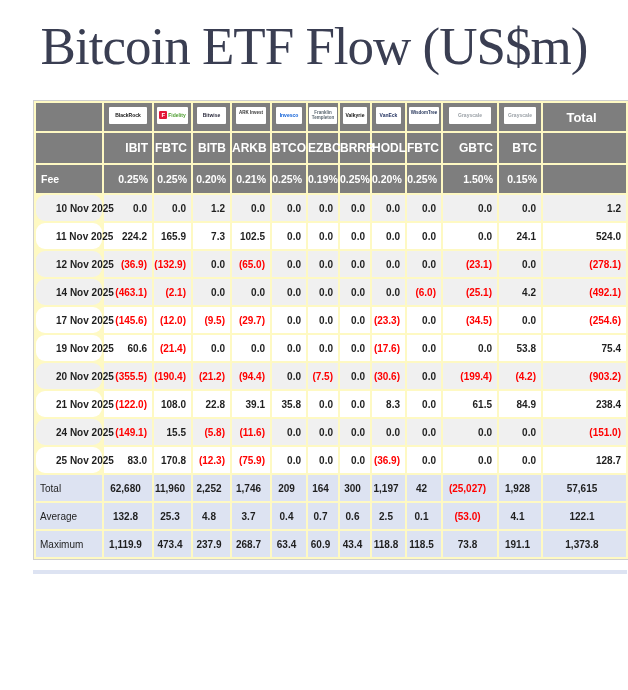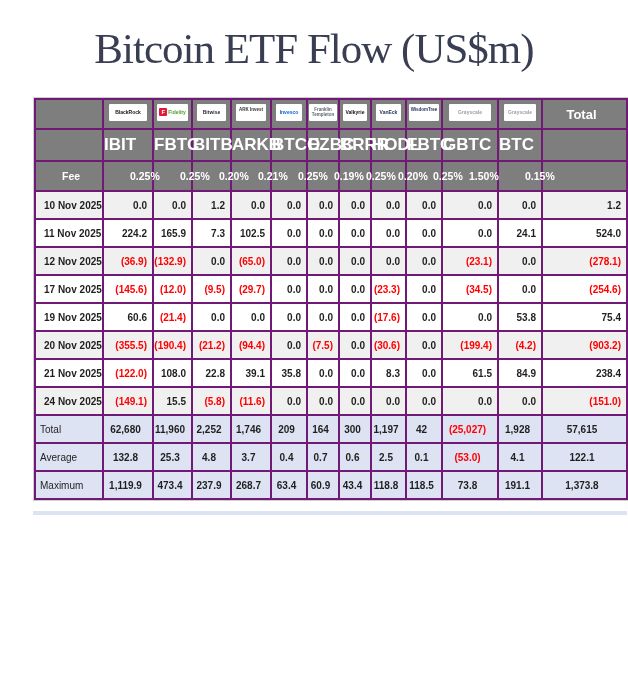--- a/index.html
+++ b/index.html
@@ -1,57 +1,57 @@
 <!DOCTYPE html>
 <html><head>
 <meta charset="utf-8">
 <style>
   * { margin:0; padding:0; box-sizing:border-box; }
   html,body { width:628px; background:#ffffff; font-family:"Liberation Sans", sans-serif; }
   body { height:690px; overflow:hidden; }
 
   .page-title {
     font-family:"Liberation Serif", serif;
-    font-size:43px; font-weight:400; color:#3a3e52;
-    text-align:center; margin-top:24px; letter-spacing:-1px;
+    font-size:53px; font-weight:400; color:#3a3e52;
+    text-align:center; margin-top:16px; letter-spacing:-1px;
   }
 
   table.etf {
     margin:24px 0 0 33px;
     width:594px; table-layout:fixed;
     border-collapse:separate; border-spacing:2px;
-    background:#701a75; border:1px solid #cfcfcf;
+    background:#fef9c3; border:1px solid #cfcfcf;
   }
   td { white-space:nowrap; vertical-align:middle; }
 
   
   tr.logo-row td, tr.ticker-row td, tr.fee-row td { background:#7e7e7e; color:#ffffff; }
   tr.logo-row td { height:28px; text-align:center; }
-  tr.ticker-row td { height:30px; font-weight:bold; font-size:17px; text-align:right; padding-right:16px; }
-  tr.fee-row td { height:28px; font-weight:bold; font-size:10.5px; text-align:right; padding-right:4px;padding-left:26px; }
+  tr.ticker-row td { height:30px; font-weight:bold; font-size:12px; text-align:right; padding-right:4px; }
+  tr.fee-row td { height:28px; font-weight:bold; font-size:10.5px; text-align:right; padding-right:4px; }
   td.fee-label { text-align:left !important; padding-left:5px; font-size:11px; }
   td.total-head { font-weight:bold; font-size:13px; text-align:right; padding-right:6px; }
 
   .logo-chip {
     display:inline-block; background:#ffffff; border-radius:1px;
     min-width:78%; max-width:96%; height:17px; overflow:hidden;
     font-size:5px; font-weight:bold; line-height:16px; padding:0 2px;
     text-transform:none; letter-spacing:0;
   }
   .logo-chip.small-text { font-size:4.5px; line-height:1.15; padding-top:3px; white-space:normal; }
   .logo-prefix {
     display:inline-block; width:8px; height:8px; border-radius:1px;
     color:#fff; font-size:6px; line-height:8px; text-align:center;
     vertical-align:middle; margin-right:1px;
   }
 
   
   tr.data-row td { height:26px; font-size:10px; font-weight:bold; color:#1f1f1f; text-align:right; padding-right:5px; background:#ffffff; }
   tr.data-row.alt td { background:#f0f0f0; }
-  td.date-label { text-align:left !important; padding-left:8px; font-size:10.5px; color:#2d2d2d; }
+  td.date-label { text-align:left !important; padding-left:20px; font-size:10.5px; color:#2d2d2d;border-radius:9px; }
   td.neg { color:#ff0000 !important; }
 
   
   tr.summary-row td { height:26px; font-size:10px; font-weight:bold; color:#1f1f1f; text-align:center; padding-right:5px; background:#dde3f2; }
   td.sum-label { text-align:left !important; padding-left:4px; font-weight:normal !important; font-size:10.5px; color:#222222; }
 
   .next-table-edge { width:594px; height:4px; background:#dde3f2; margin:10px 0 0 33px; }
 </style>
 </head>
 <body>
@@ -158,20 +158,35 @@
         <td class="neg">(65.0)</td>
         <td>0.0</td>
         <td>0.0</td>
         <td>0.0</td>
         <td>0.0</td>
         <td>0.0</td>
         <td class="neg">(23.1)</td>
         <td>0.0</td>
         <td class="neg">(278.1)</td>
       </tr>
+      <tr class="data-row alt">
+        <td class="date-label">14 Nov 2025</td>
+        <td class="neg">(463.1)</td>
+        <td class="neg">(2.1)</td>
+        <td>0.0</td>
+        <td>0.0</td>
+        <td>0.0</td>
+        <td>0.0</td>
+        <td>0.0</td>
+        <td>0.0</td>
+        <td class="neg">(6.0)</td>
+        <td class="neg">(25.1)</td>
+        <td>4.2</td>
+        <td class="neg">(492.1)</td>
+      </tr>
       <tr class="data-row">
         <td class="date-label">17 Nov 2025</td>
         <td class="neg">(145.6)</td>
         <td class="neg">(12.0)</td>
         <td class="neg">(9.5)</td>
         <td class="neg">(29.7)</td>
         <td>0.0</td>
         <td>0.0</td>
         <td>0.0</td>
         <td class="neg">(23.3)</td>
@@ -232,20 +247,35 @@
         <td class="neg">(5.8)</td>
         <td class="neg">(11.6)</td>
         <td>0.0</td>
         <td>0.0</td>
         <td>0.0</td>
         <td>0.0</td>
         <td>0.0</td>
         <td>0.0</td>
         <td>0.0</td>
         <td class="neg">(151.0)</td>
+      </tr>
+      <tr class="data-row">
+        <td class="date-label">25 Nov 2025</td>
+        <td>83.0</td>
+        <td>170.8</td>
+        <td class="neg">(12.3)</td>
+        <td class="neg">(75.9)</td>
+        <td>0.0</td>
+        <td>0.0</td>
+        <td>0.0</td>
+        <td class="neg">(36.9)</td>
+        <td>0.0</td>
+        <td>0.0</td>
+        <td>0.0</td>
+        <td>128.7</td>
       </tr>
       <tr class="summary-row">
         <td class="sum-label">Total</td>
         <td>62,680</td>
         <td>11,960</td>
         <td>2,252</td>
         <td>1,746</td>
         <td>209</td>
         <td>164</td>
         <td>300</td>

